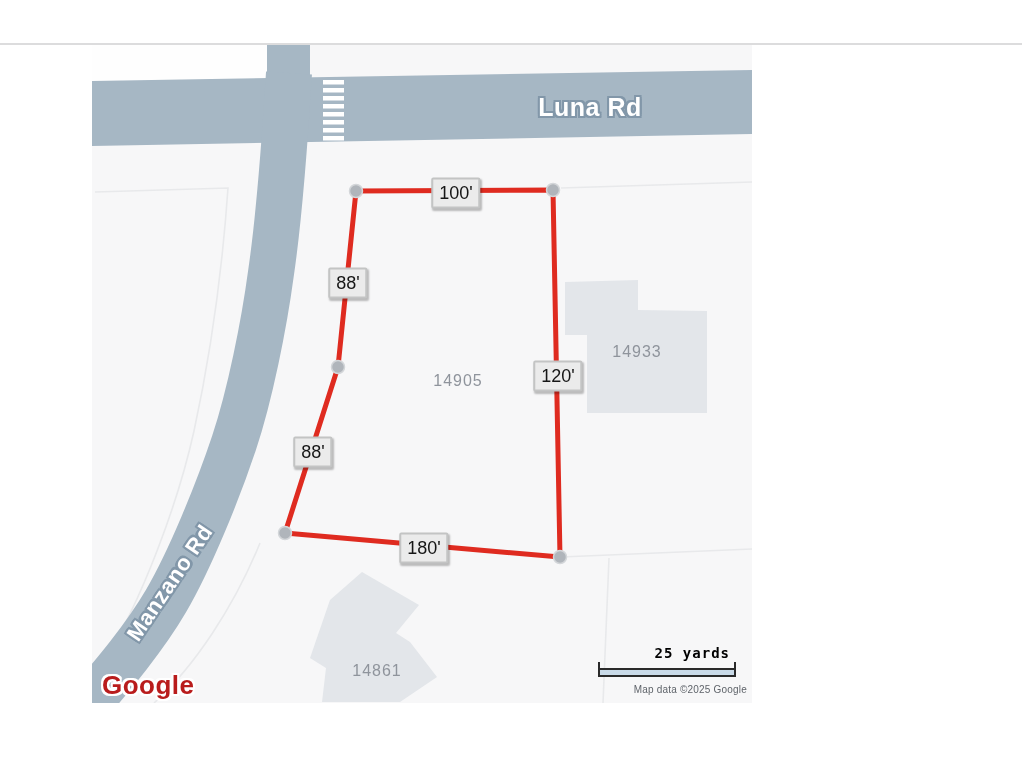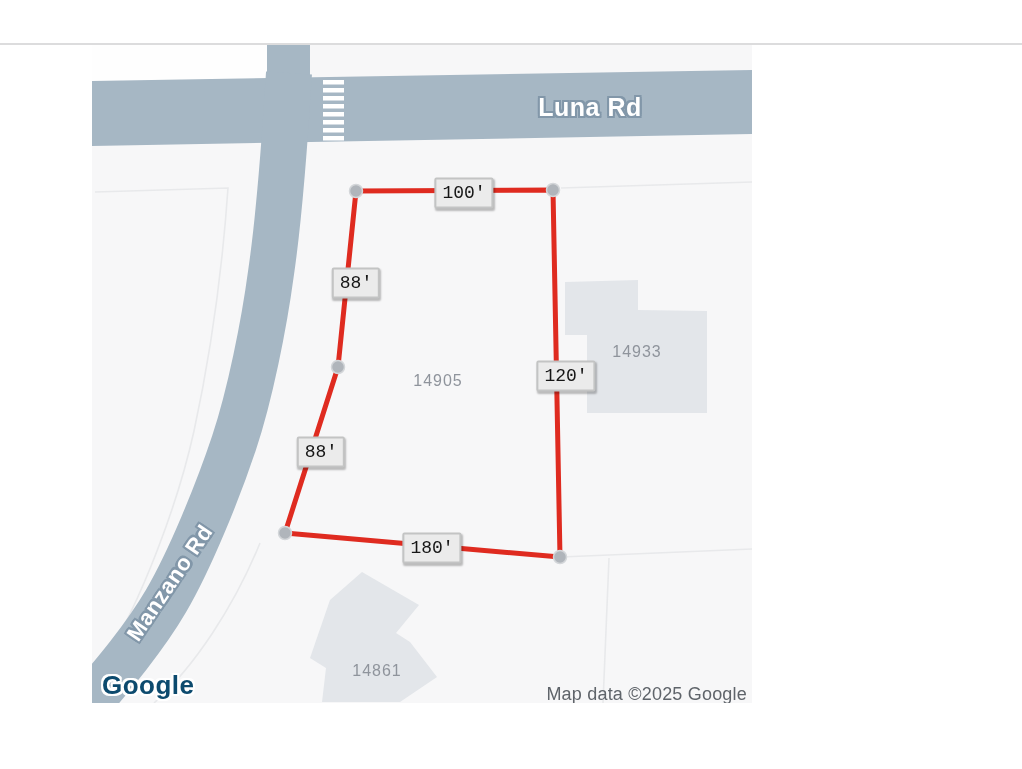--- a/index.html
+++ b/index.html
@@ -27,40 +27,40 @@
 
   .road-label{color:#ffffff;font-weight:bold;letter-spacing:0.5px;
     text-shadow:-2px -2px 0 var(--halo),2px -2px 0 var(--halo),-2px 2px 0 var(--halo),
       2px 2px 0 var(--halo),0 -2px 0 var(--halo),0 2px 0 var(--halo),
       -2px 0 0 var(--halo),2px 0 0 var(--halo);}
   .luna{left:498px;top:62px;font-size:25px;}
   .manzano{left:78px;top:538px;font-size:22px;
     transform:translate(-50%,-50%) rotate(-56deg);}
 
   .dim-label{background:var(--label_bg);border:2px solid #c3c4c4;border-radius:2px;
-    padding:0px 6px 1px 6px;font-family:Liberation Mono, monospace;font-size:18px;
-    color:#161616;box-shadow:1px 2px 2px rgba(0,0,0,0.25);line-height:26px;margin-left:8px;}
+    padding:0px 6px 1px 6px;font-family:Liberation Sans, sans-serif;font-size:18px;
+    color:#161616;box-shadow:1px 2px 2px rgba(0,0,0,0.25);line-height:26px;}
 
   .parcel-id{color:var(--muted_text);font-size:16px;letter-spacing:1px;}
 
   .google-logo{position:absolute;left:10px;top:625px;font-size:26px;font-weight:bold;
-    letter-spacing:0.5px;color:#0c4a6e;
+    letter-spacing:0.5px;color:#b91c1c;
     text-shadow:-2px -2px 0 #fff,2px -2px 0 #fff,-2px 2px 0 #fff,2px 2px 0 #fff,
       0 -2px 0 #fff,0 2px 0 #fff,-2px 0 0 #fff,2px 0 0 #fff;}
 
   .scale-control{position:absolute;left:506px;top:600px;width:138px;}
   .scale-label{font-family:"DejaVu Sans Mono",monospace;font-size:14px;font-weight:bold;
     color:#000;text-align:right;padding-right:6px;letter-spacing:1px;
     text-shadow:-1px -1px 0 #f7f7f8,1px -1px 0 #f7f7f8,-1px 1px 0 #f7f7f8,1px 1px 0 #f7f7f8;}
   .scale-bar{position:relative;margin-top:1px;height:15px;
     border-left:2px solid #2a2a2a;border-right:2px solid #2a2a2a;}
   .scale-bar-fill{position:absolute;left:0;right:0;bottom:0;height:9px;
     background:#c9dae8;border-top:2px solid #2a2a2a;border-bottom:2px solid #2a2a2a;}
 
-  .attribution{position:absolute;right:5px;top:639px;font-size:18px;
+  .attribution{position:absolute;right:5px;top:639px;font-size:10px;
     letter-spacing:0.2px;color:var(--attr_text);}
 </style>
 </head>
 <body>
 
 <div class="page">
   <div class="top-divider"></div>
 
   <div class="map">
     <svg width="660" height="658" viewBox="0 0 660 658">
@@ -108,22 +108,28 @@
 
     <div class="overlay road-label luna">Luna Rd</div>
     <div class="overlay road-label manzano">Manzano Rd</div>
 
     <div class="overlay dim-label" style="left:364px;top:148px;">100'</div>
     <div class="overlay dim-label" style="left:256px;top:238px;">88'</div>
     <div class="overlay dim-label" style="left:466px;top:331px;">120'</div>
     <div class="overlay dim-label" style="left:221px;top:407px;">88'</div>
     <div class="overlay dim-label" style="left:332px;top:503px;">180'</div>
 
-    <div class="overlay parcel-id" style="left:346px;top:336px;">14905</div>
+    <div class="overlay parcel-id" style="left:366px;top:336px;">14905</div>
     <div class="overlay parcel-id" style="left:545px;top:307px;">14933</div>
     <div class="overlay parcel-id" style="left:285px;top:626px;">14861</div>
 
     <div class="google-logo">Google</div>
 
+    <div class="scale-control">
+      <div class="scale-label">25 yards</div>
+      <div class="scale-bar">
+        <div class="scale-bar-fill"></div>
+      </div>
+    </div>
 
     <div class="attribution">Map data ©2025 Google</div>
   </div>
 </div>
 
 </body></html>

